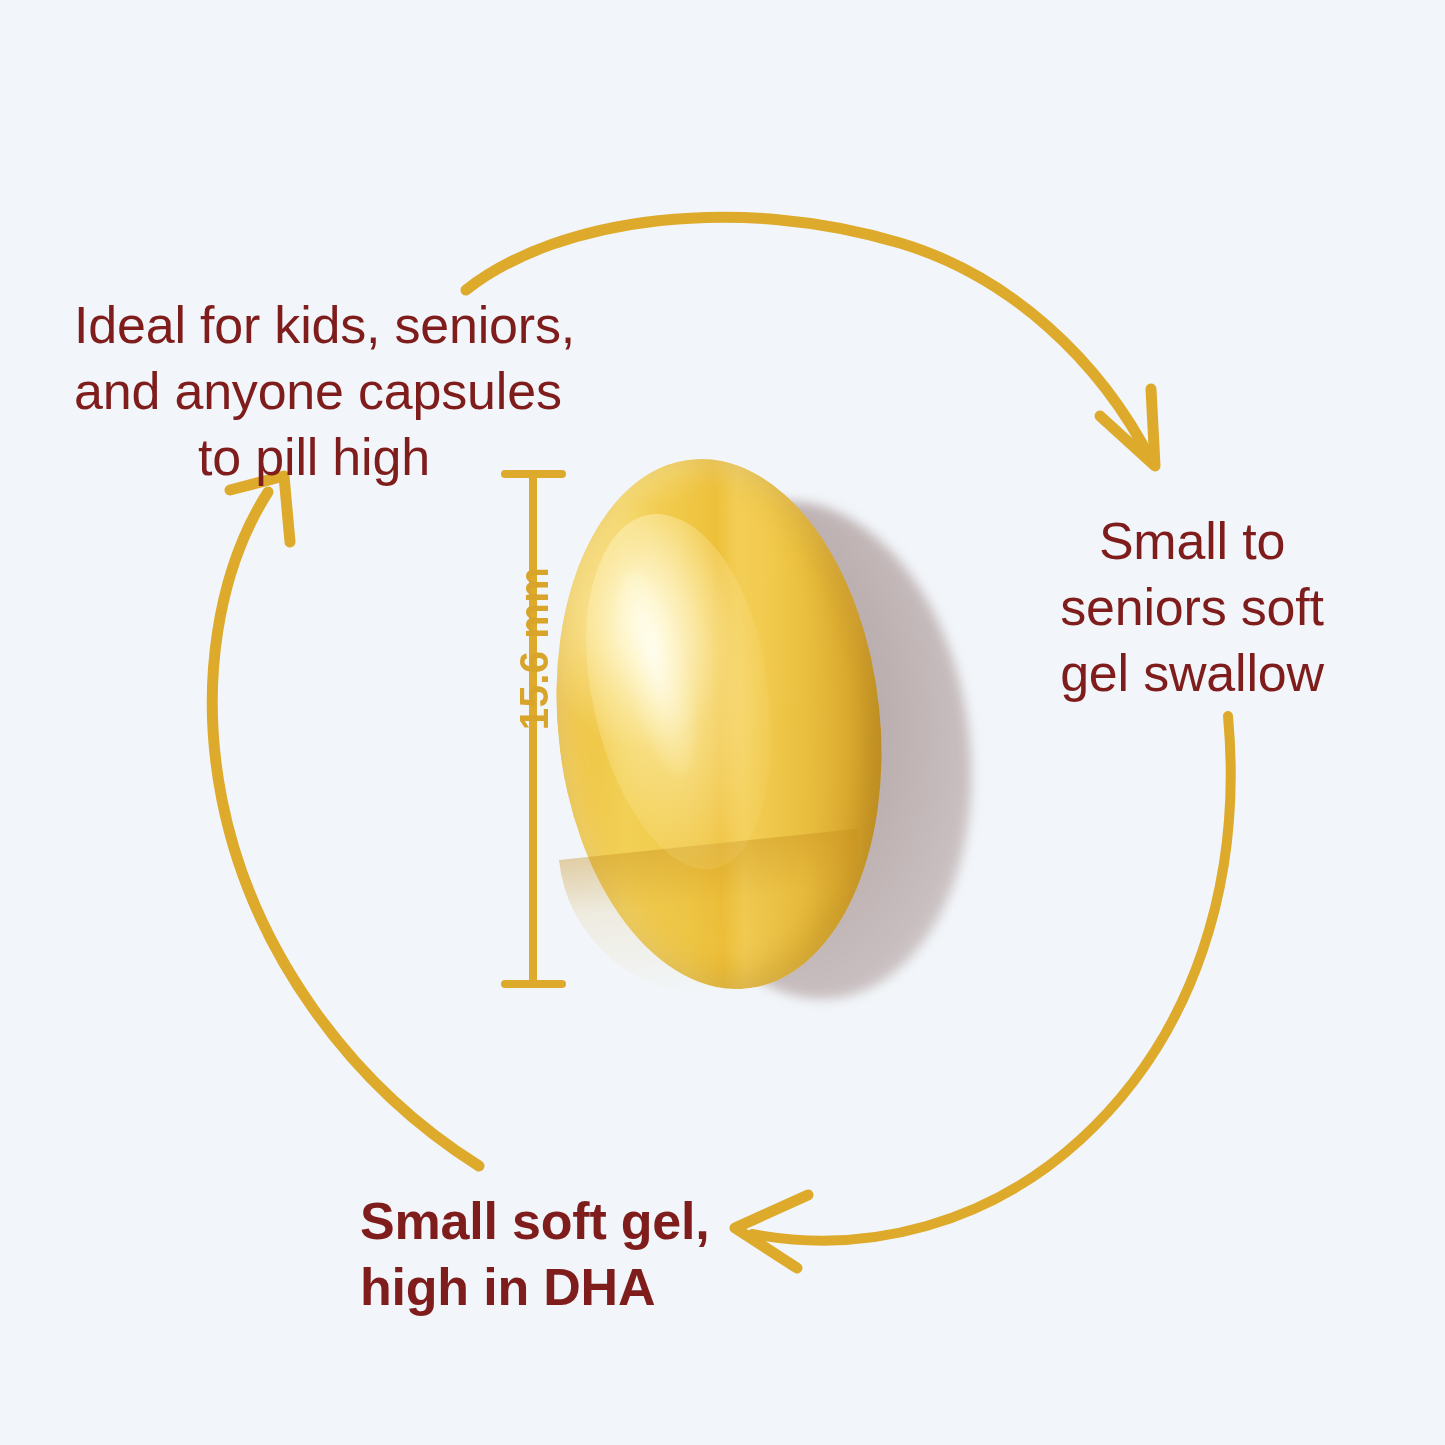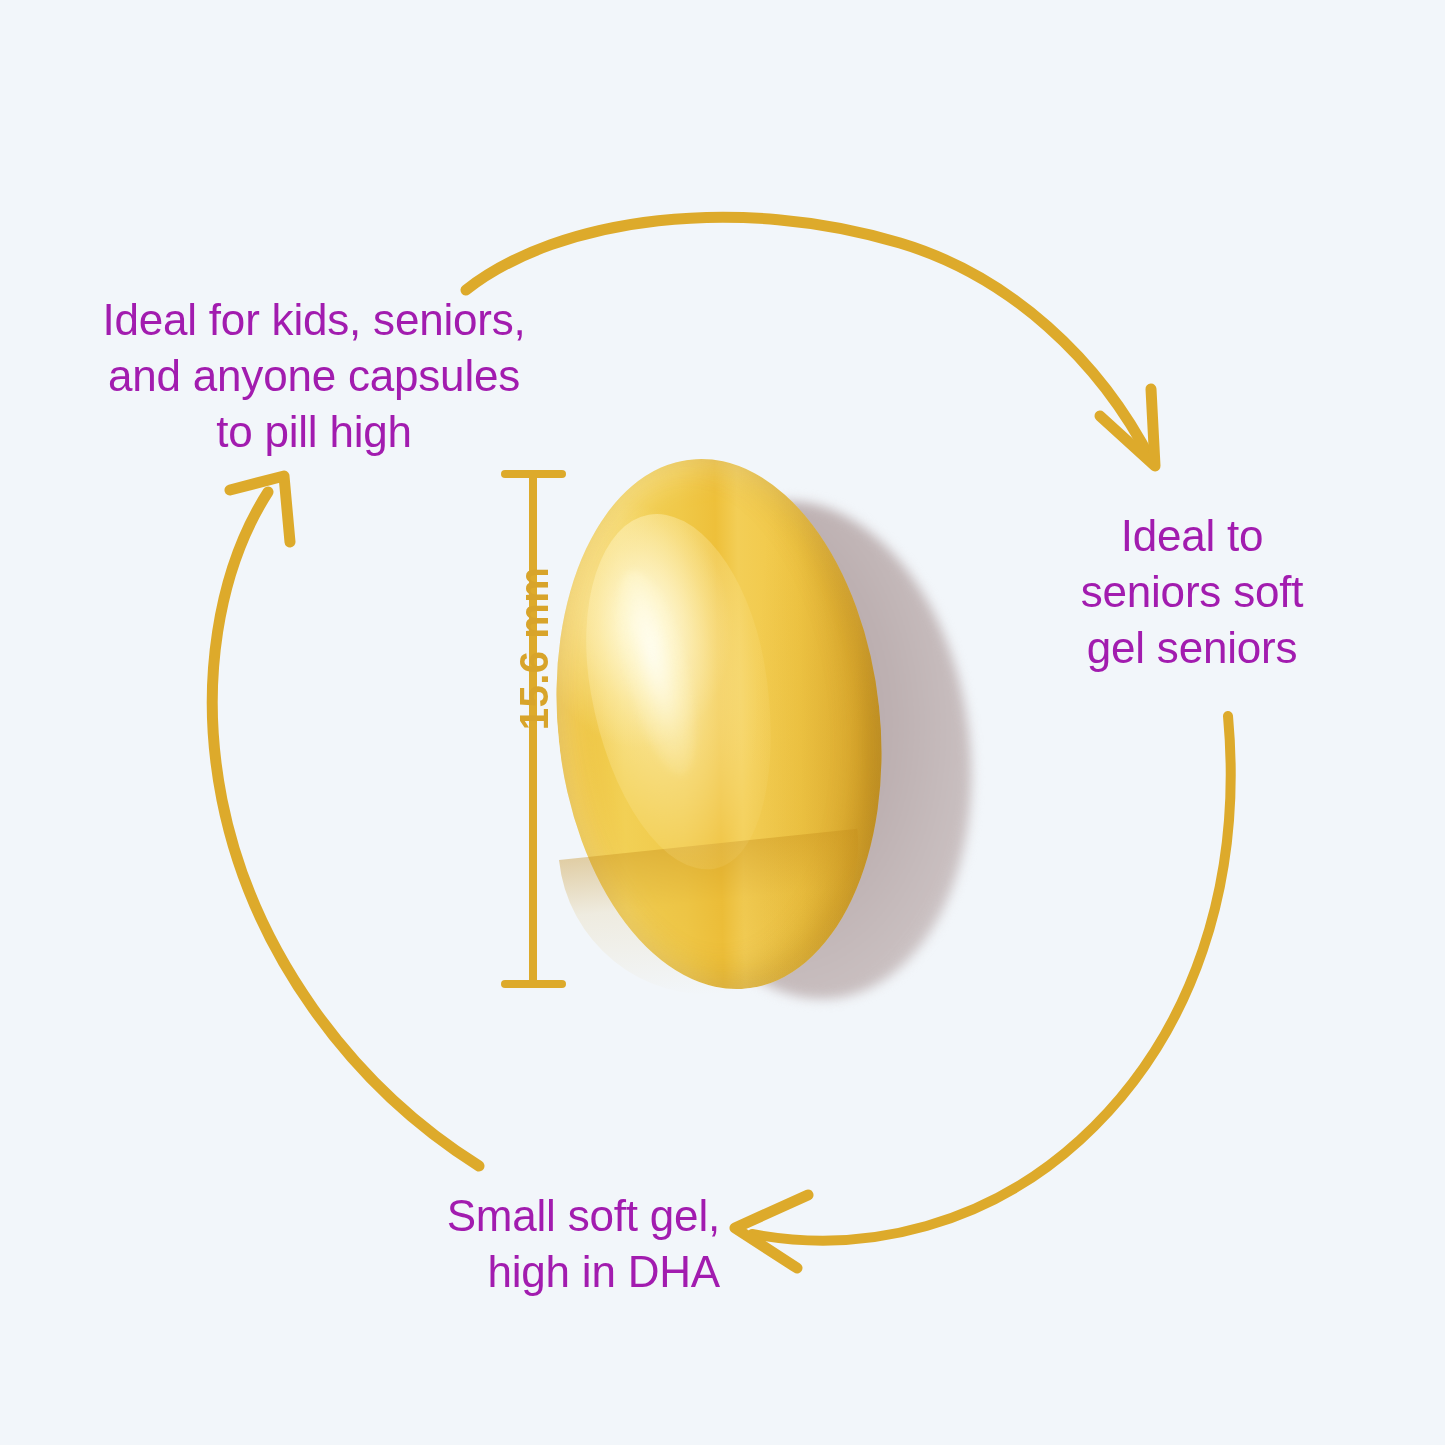--- a/index.html
+++ b/index.html
@@ -22,44 +22,45 @@
     left: 0; top: 0;
     width: 1445px;
     height: 1445px;
     pointer-events: none;
     z-index: 5;
   }
 
   
   .callout {
     position: absolute;
-    color: #a21caf;
-    font-size: 44px;
+    color: #7f1d1d;
+    font-size: 52px;
     line-height: 1.27;
     letter-spacing: -0.2px;
     font-weight: 400;
     z-index: 6;
   }
   #callout-top-left {
     left: 74px;
     top: 292px;
     width: 480px;
     text-align: center;
   }
   #callout-right {
     left: 1032px;
     top: 508px;
     width: 320px;
     text-align: center;
   }
   #callout-bottom {
-    left: 380px;
+    left: 360px;
     top: 1188px;
     width: 340px;
-    text-align: right;
+    text-align: left;
+    font-weight: bold;
   }
   .callout .line { display: block; white-space: nowrap; }
 
   
   #dim-label {
     position: absolute;
     left: 424px;
     top: 626px;
     width: 220px;
     transform: rotate(-90deg);
@@ -218,23 +219,23 @@
 
   <div id="dim-label">15.6 mm</div>
 
   <div class="callout" id="callout-top-left">
     <span class="line">Ideal for kids, seniors,</span>
     <span class="line">and anyone capsules</span>
     <span class="line">to pill high</span>
   </div>
 
   <div class="callout" id="callout-right">
-    <span class="line">Ideal to</span>
+    <span class="line">Small to</span>
     <span class="line">seniors soft</span>
-    <span class="line">gel seniors</span>
+    <span class="line">gel swallow</span>
   </div>
 
   <div class="callout" id="callout-bottom">
     <span class="line">Small soft gel,</span>
     <span class="line">high in DHA</span>
   </div>
 
 </div>
 
 </body></html>

